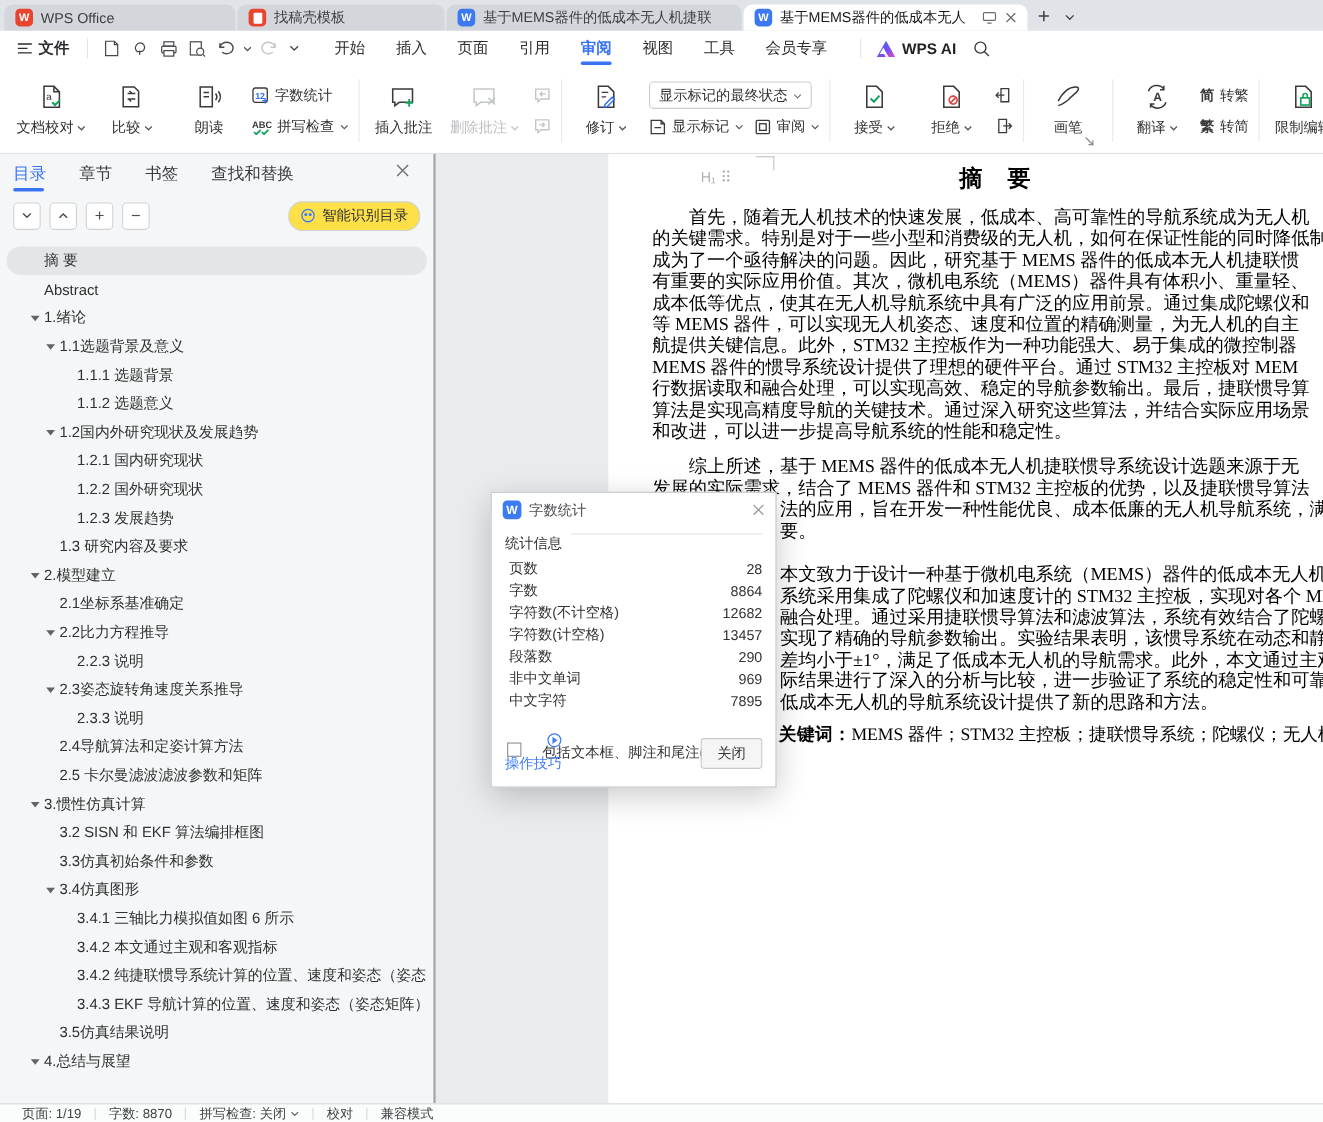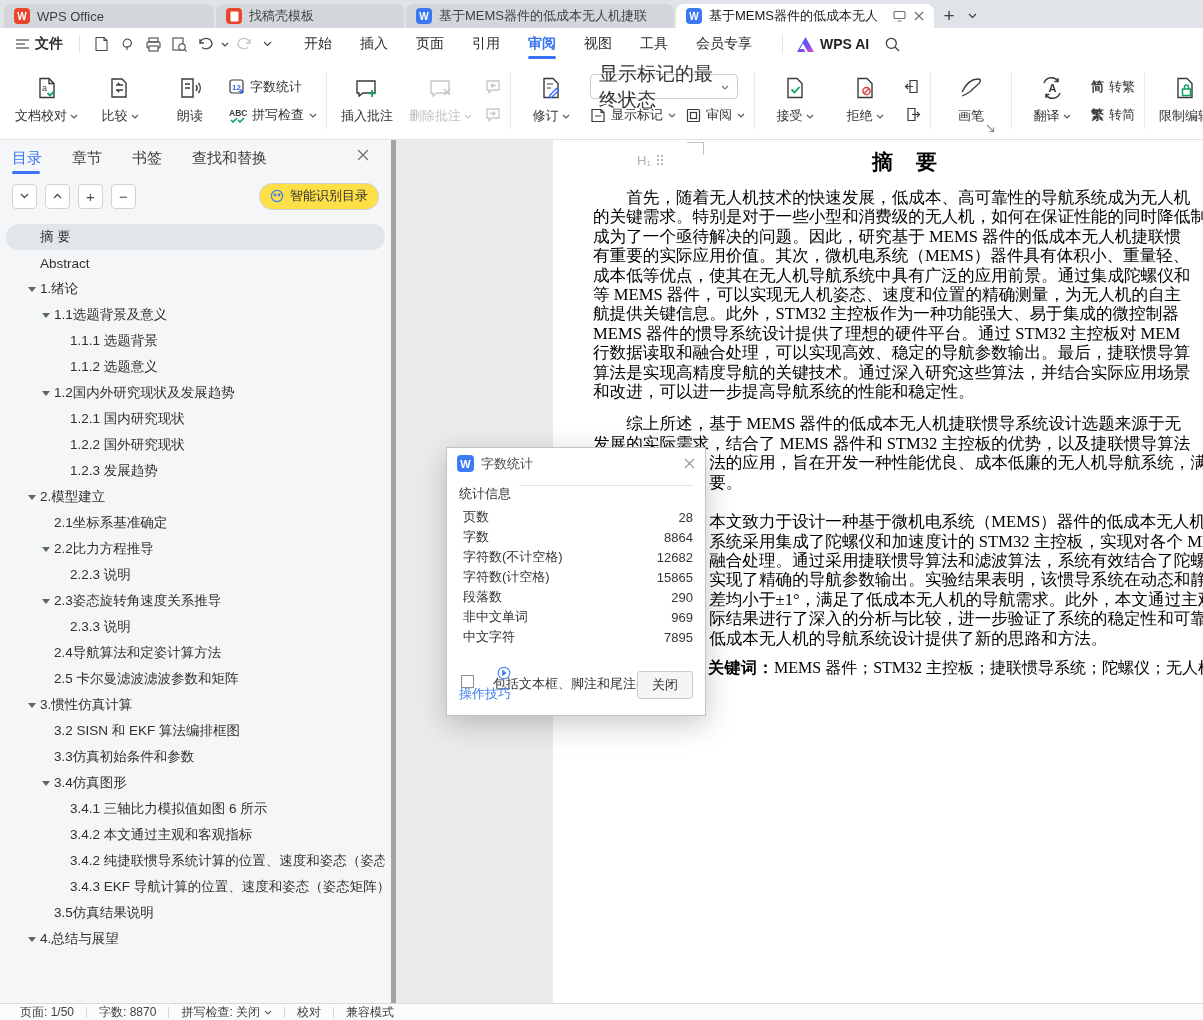--- a/index.html
+++ b/index.html
@@ -43,30 +43,30 @@
           box-sizing:border-box;}
   .rdiv{width:1px;background:#e7e9eb;margin:8px 5px;flex:none;}
   .rbtn{display:flex;flex-direction:column;align-items:center;justify-content:center;gap:7px;
         min-width:56px;padding:2px 7px;font-size:13px;color:#333;flex:none;}
   .rbtn .lab{display:flex;align-items:center;gap:3px;white-space:nowrap;}
   .rstack{display:flex;flex-direction:column;justify-content:center;gap:4px;flex:none;padding:0 4px;}
   .rsm{display:flex;align-items:center;gap:5px;font-size:13px;color:#333;height:24px;white-space:nowrap;}
   .disabled, .disabled .lab{color:#bcbfc2 !important;}
   .caret{width:8px;height:8px;flex:none;}
   .msel{width:148px;height:25px;border:1px solid #c9ccd0;border-radius:4px;display:flex;align-items:center;
-        justify-content:space-between;padding:0 8px;font-size:19px;color:#333;box-sizing:border-box;background:#fff;}
+        justify-content:space-between;padding:0 8px;font-size:13px;color:#333;box-sizing:border-box;background:#fff;}
   .hanzi{font-size:13px;font-weight:bold;color:#3a3a3a;}
   .expander{position:absolute;left:986px;top:124px;color:#8a8d90;}
 
   
   .content{position:absolute;left:0;top:140px;width:100%;height:863px;background:#e9ebec;overflow:hidden;}
 
   
   .sidebar{position:absolute;left:0;top:0;width:396px;height:100%;background:#f4f6f7;
-           border-right:5px solid #a3a3a3;box-sizing:border-box;}
+           border-right:2px solid #a3a3a3;box-sizing:border-box;}
   .sb-tabs{display:flex;align-items:center;height:36px;padding:0 12px;font-size:15px;color:#3a3c3e;position:relative;}
   .sbtab{margin-right:30px;position:relative;height:36px;display:flex;align-items:center;}
   .sbtab.active{color:#3873f5;}
   .sbtab.active::after{content:"";position:absolute;left:0;right:2px;bottom:2px;height:3px;background:#3873f5;border-radius:2px;}
   .sb-close{position:absolute;right:22px;top:9px;color:#6d7073;font-size:15px;}
   .sb-tools{display:flex;align-items:center;height:40px;padding:0 12px;gap:8px;}
   .sqbtn{width:23px;height:23px;background:#fff;border:1px solid #d0d3d5;border-radius:4px;
          display:flex;align-items:center;justify-content:center;color:#4a4d50;font-size:12px;}
   .smartbtn{margin-left:auto;height:25px;border:1px solid #cfd3d5;border-radius:13px;background:#fde047;
             display:flex;align-items:center;gap:6px;padding:0 10px;font-size:13px;color:#333;}
@@ -574,20 +574,23 @@
           <span>1.2国内外研究现状及发展趋势</span>
         </div>
         <div class="oitem lvl2 nc">
           <span>1.2.1 国内研究现状</span>
         </div>
         <div class="oitem lvl2 nc">
           <span>1.2.2 国外研究现状</span>
         </div>
         <div class="oitem lvl2 nc">
           <span>1.2.3 发展趋势</span>
+        </div>
+        <div class="oitem lvl1 nc">
+          <span>1.3 研究内容及要求</span>
         </div>
         <div class="oitem lvl0">
           <span class="ocaret"></span>
           <span>2.模型建立</span>
         </div>
         <div class="oitem lvl1 nc">
           <span>2.1坐标系基准确定</span>
         </div>
         <div class="oitem lvl1">
           <span class="ocaret"></span>
@@ -719,21 +722,21 @@
       <div class="srow">
         <span>字数</span>
         <span>8864</span>
       </div>
       <div class="srow">
         <span>字符数(不计空格)</span>
         <span>12682</span>
       </div>
       <div class="srow">
         <span>字符数(计空格)</span>
-        <span>15865</span>
+        <span>13457</span>
       </div>
       <div class="srow">
         <span>段落数</span>
         <span>290</span>
       </div>
       <div class="srow">
         <span>非中文单词</span>
         <span>969</span>
       </div>
       <div class="srow">
@@ -751,21 +754,21 @@
         <circle cx="7" cy="7" r="5.8"></circle>
           <path d="M5.8 4.8l3 2.2-3 2.2z" fill="#3d7bf5"></path>
         </svg>
       <span>操作技巧</span>
     </span>
     <span class="closebtn">关闭</span>
   </div>
 </div>
 
 <div class="statusbar">
-    <span class="stitem">页面: 1/50</span>
+    <span class="stitem">页面: 1/19</span>
     <span class="stsep"></span>
     <span class="stitem">字数: 8870</span>
     <span class="stsep"></span>
     <span class="stitem">拼写检查: 关闭<svg width="8" height="5" viewBox="0 0 8 5">
         <path d="M1 1l3 3 3-3" fill="none" stroke="#5a5d60" stroke-width="1.1"></path>
       </svg></span>
     <span class="stsep"></span>
     <span class="stitem">校对</span>
     <span class="stsep"></span>
     <span class="stitem">兼容模式</span>

